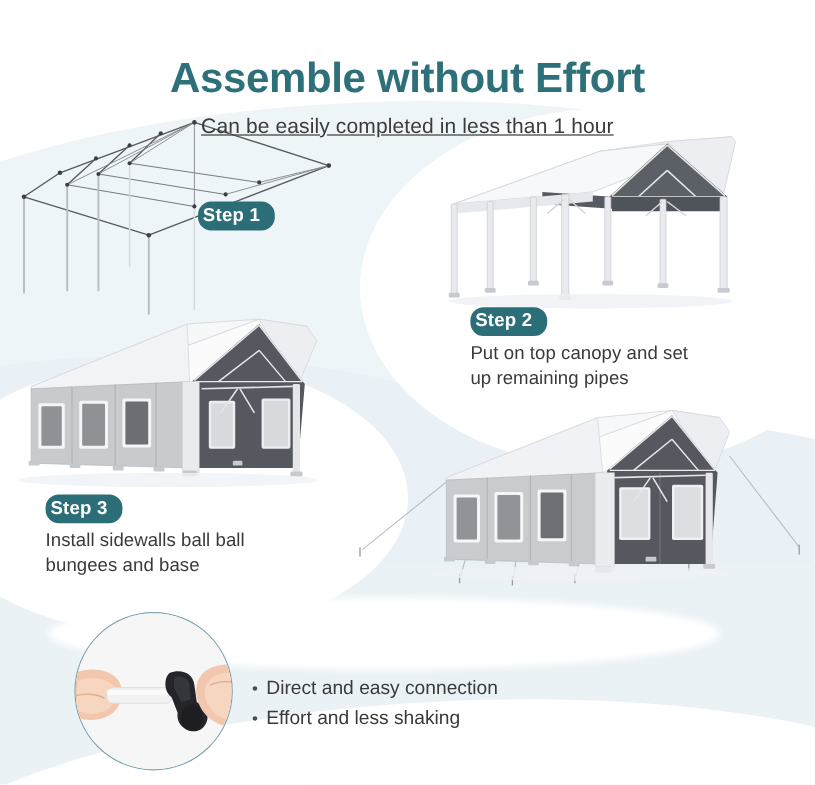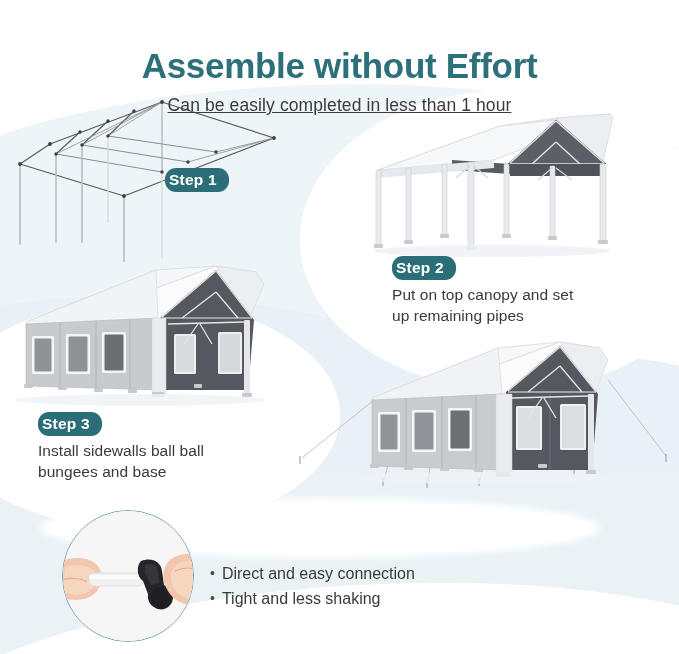--- a/index.html
+++ b/index.html
@@ -417,17 +417,17 @@
     </svg>
   </div>
 
   <div class="bullets">
     <div class="bullet-row">
       <span class="dot">•</span>
       <span>Direct and easy connection</span>
     </div>
     <div class="bullet-row">
       <span class="dot">•</span>
-      <span>Tight and less shaking</span>
+      <span>Effort and less shaking</span>
     </div>
   </div>
 
 </div>
 
 </body></html>

